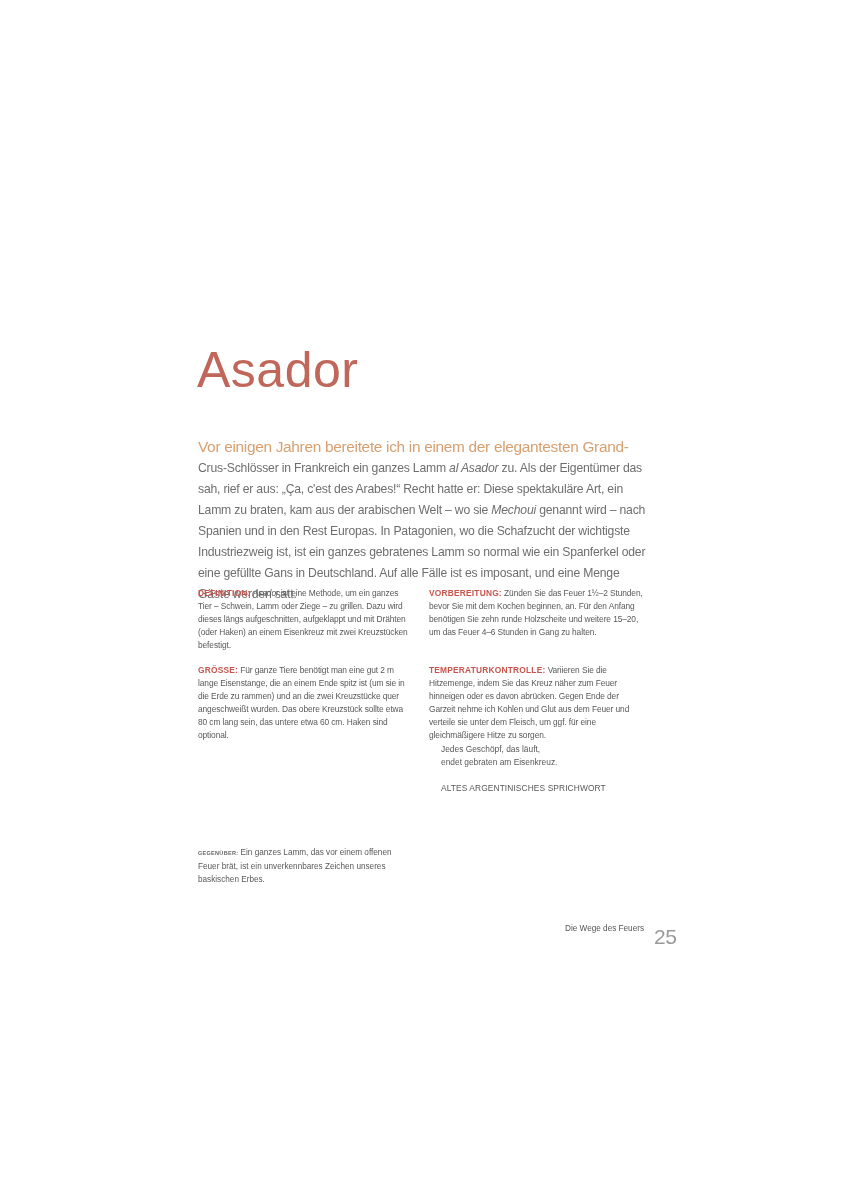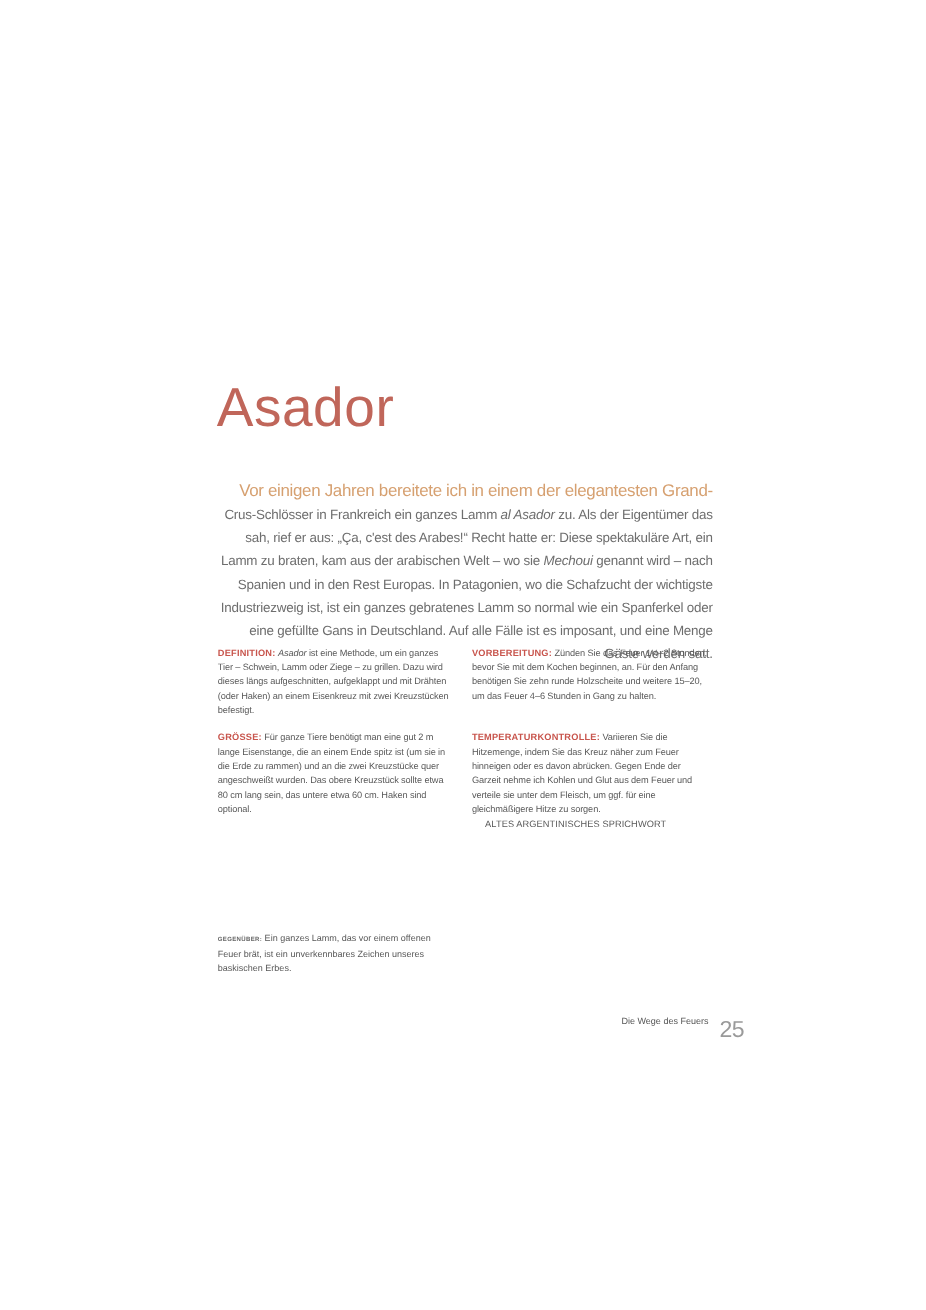--- a/index.html
+++ b/index.html
@@ -6,21 +6,21 @@
     body { width: 842px; height: 1191px; position: relative; overflow: hidden;
            font-family: "Liberation Sans", sans-serif; color: #5a5a5a; }
     .page { position: absolute; left: 0; top: 14px; width: 842px; height: 1191px; }
 
     .title { position: absolute; left: 197px; top: 326px; margin: 0;
              font-family: "Liberation Sans", sans-serif; font-weight: 300;
              font-size: 50px; line-height: 60px; color: #c0665a; letter-spacing: 0.5px;
              -webkit-text-stroke: 0; }
 
     .intro { position: absolute; left: 198px; top: 422px; width: 450px; margin: 0;
-             font-size: 12.2px; line-height: 21px; color: #6e6e6e; letter-spacing: -0.2px; text-align: right; }
+             font-size: 12.2px; line-height: 21px; color: #6e6e6e; letter-spacing: -0.2px; }
     .intro .lead { color: #d6a070; font-size: 15.4px; letter-spacing: -0.3px; line-height: 22px; display: block; }
     .intro em { font-style: italic; }
 
     .col { position: absolute; width: 215px; margin: 0;
            font-size: 8.4px; line-height: 13.1px; color: #585858; letter-spacing: -0.1px; }
     .col .label { color: #c8554d; font-weight: bold; letter-spacing: 0.2px; }
     .col em { font-style: italic; }
 
     .c-def   { left: 198px; top: 573px; }
     .c-vor   { left: 429px; top: 573px; }
@@ -66,20 +66,24 @@
     <span class="label">GRÖSSE:</span>
     <span>Für ganze Tiere benötigt man eine gut 2 m lange Eisenstange, die an einem Ende spitz ist (um sie in die Erde zu rammen) und an die zwei Kreuzstücke quer angeschweißt wurden. Das obere Kreuzstück sollte etwa 80 cm lang sein, das untere etwa 60 cm. Haken sind optional.</span>
   </p>
 
   <p class="col c-tem">
     <span class="label">TEMPERATURKONTROLLE:</span>
     <span>Variieren Sie die Hitzemenge, indem Sie das Kreuz näher zum Feuer hinneigen oder es davon abrücken. Gegen Ende der Garzeit nehme ich Kohlen und Glut aus dem Feuer und verteile sie unter dem Fleisch, um ggf. für eine gleichmäßigere Hitze zu sorgen.</span>
   </p>
 
   <div class="quote">
+    <p>
+      <span>Jedes Geschöpf, das läuft,</span><br>
+      <span>endet gebraten am Eisenkreuz.</span>
+    </p>
     <p class="src">ALTES ARGENTINISCHES SPRICHWORT</p>
   </div>
 
   <p class="caption">
     <span class="label">GEGENÜBER:</span>
     <span>Ein ganzes Lamm, das vor einem offenen Feuer brät, ist ein unverkennbares Zeichen unseres baskischen Erbes.</span>
   </p>
 
   <span class="footer-title">Die Wege des Feuers</span>
   <span class="page-num">25</span>

